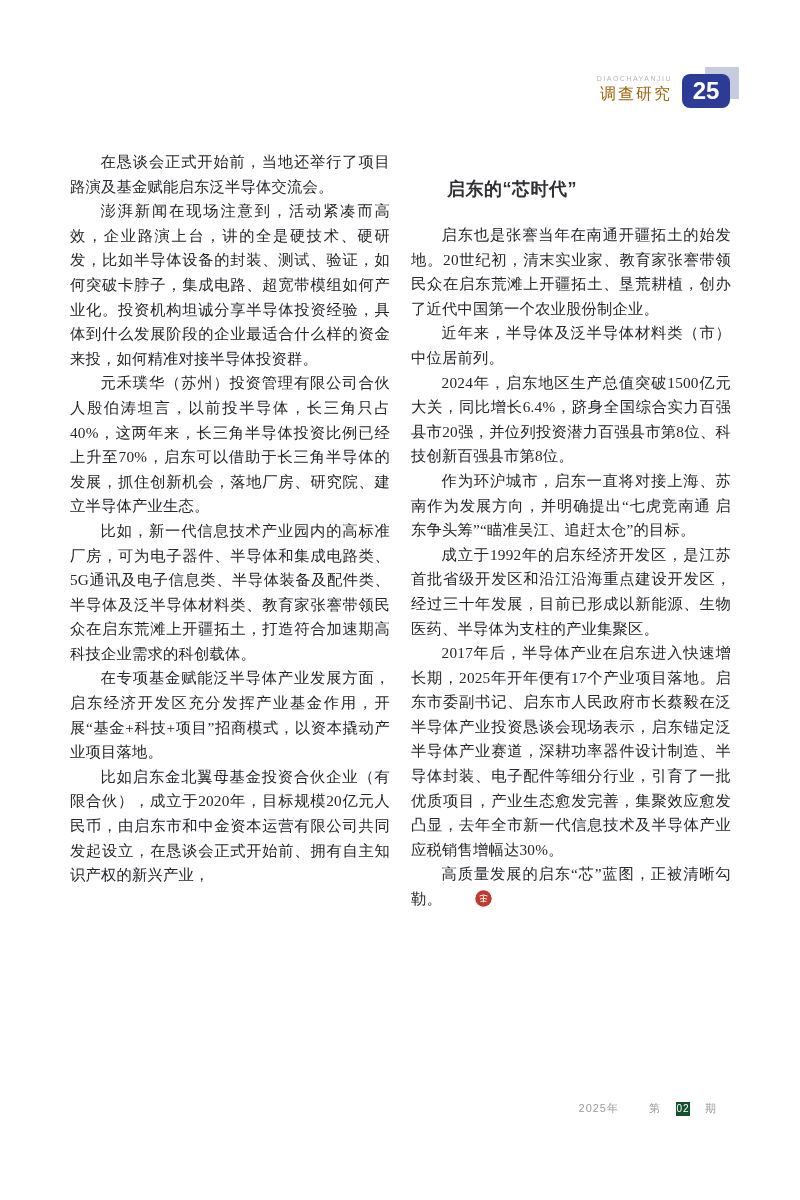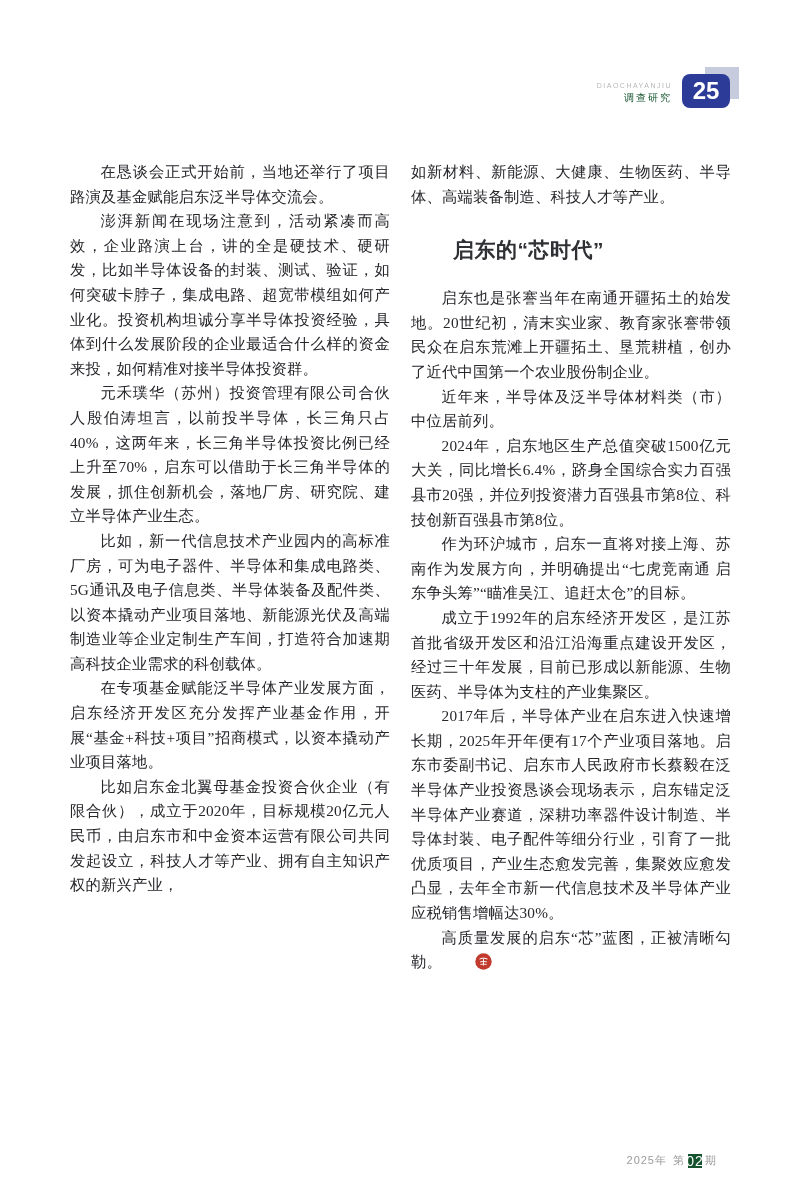--- a/index.html
+++ b/index.html
@@ -26,23 +26,23 @@
   .header-kicker {
     font-family: "Liberation Sans", sans-serif;
     font-size: 7px;
     letter-spacing: 1.5px;
     color: #b6b6ba;
     display: block;
     margin-bottom: 2px;
   }
   .header-section {
     font-family: "Liberation Sans", sans-serif;
-    font-size: 10px;
+    font-size: 16px;
     letter-spacing: 2px;
-    color: #14532d;
+    color: #a16207;
     display: block;
   }
   .pagenum-wrap { position: relative; width: 48px; height: 34px; }
   .pagenum-shadow {
     position: absolute;
     top: -7px; right: -9px;
     width: 34px; height: 32px;
     background: #bcc3d8;
     opacity: 0.85;
   }
@@ -58,68 +58,69 @@
     color: #ffffff;
     font-family: "Liberation Sans", sans-serif;
     font-size: 24px;
     font-weight: bold;
     line-height: 1;
   }
 
   
   .article {
     position: absolute;
-    left: 70px; top: 160px;
+    left: 70px; top: 150px;
     width: 662px;
     display: flex;
     gap: 21px;
   }
   .col { width: 320px; }
   .para {
     font-size: 15.3px;
     line-height: 24.6px;
     text-align: justify;
     text-indent: 2em;
     letter-spacing: 0.2px;
   }
   .para.no-indent { text-indent: 0; }
   .subhead {
-    font-size: 21px;
+    font-size: 18px;
     font-weight: bold;
     color: #2f3034;
     margin-top: 27px;
     margin-bottom: 22px;
     text-indent: 2em;
     font-family: "Liberation Sans", "DejaVu Sans", sans-serif;
     letter-spacing: 0.5px;
   }
   .seal {
     display: inline-block;
     width: 17px; height: 17px;
     vertical-align: -3px;
     margin-left: 2px;
   }
 
   
   .page-footer {
     position: absolute;
-    right: 83px; top: 1153px;
+    right: 83px; top: 1101px;
     display: flex; align-items: center;
     font-family: "Liberation Sans", sans-serif;
     font-size: 11px;
     color: #9b9b9f;
     letter-spacing: 1px;
+    gap: 12px;
   }
   .issue-box {
     display: inline-flex;
     align-items: center; justify-content: center;
     width: 14px; height: 14px;
     background: #14532d;
     color: #ffffff;
-    font-size: 14px;
+    font-size: 10px;
     margin: 0 3px;
   }
   .footer-sep { width: 6px; }
 </style>
 </head>
 <body>
 
 <div class="page-header">
   <div class="header-titles">
     <span class="header-kicker">DIAOCHAYANJIU</span>
@@ -132,27 +133,26 @@
     </div>
   </div>
 </div>
 
 <div class="article">
 
   <div class="col">
     <p class="para">在恳谈会正式开始前，当地还举行了项目路演及基金赋能启东泛半导体交流会。</p>
     <p class="para">澎湃新闻在现场注意到，活动紧凑而高效，企业路演上台，讲的全是硬技术、硬研发，比如半导体设备的封装、测试、验证，如何突破卡脖子，集成电路、超宽带模组如何产业化。投资机构坦诚分享半导体投资经验，具体到什么发展阶段的企业最适合什么样的资金来投，如何精准对接半导体投资群。</p>
     <p class="para">元禾璞华（苏州）投资管理有限公司合伙人殷伯涛坦言，以前投半导体，长三角只占40%，这两年来，长三角半导体投资比例已经上升至70%，启东可以借助于长三角半导体的发展，抓住创新机会，落地厂房、研究院、建立半导体产业生态。</p>
-    <p class="para">比如，新一代信息技术产业园内的高标准厂房，可为电子器件、半导体和集成电路类、5G通讯及电子信息类、半导体装备及配件类、以资本撬动产业项目落地、新能源光伏及高端制造业等企业定制生产车间，打造符合加速期高科技企业需求的科创载体。</p>
+    <p class="para">比如，新一代信息技术产业园内的高标准厂房，可为电子器件、半导体和集成电路类、5G通讯及电子信息类、半导体装备及配件类、半导体及泛半导体材料类、教育家张謇带领民众在启东荒滩上开疆拓土，打造符合加速期高科技企业需求的科创载体。</p>
     <p class="para">在专项基金赋能泛半导体产业发展方面，启东经济开发区充分发挥产业基金作用，开展“基金+科技+项目”招商模式，以资本撬动产业项目落地。</p>
-    <p class="para">比如启东金北翼母基金投资合伙企业（有限合伙），成立于2020年，目标规模20亿元人民币，由启东市和中金资本运营有限公司共同发起设立，科技人才等产业、拥有自主知识产权的新兴产业，</p>
+    <p class="para">比如启东金北翼母基金投资合伙企业（有限合伙），成立于2020年，目标规模20亿元人民币，由启东市和中金资本运营有限公司共同发起设立，在恳谈会正式开始前、拥有自主知识产权的新兴产业，</p>
   </div>
 
   <div class="col">
-    <p class="para no-indent">如新材料、新能源、大健康、生物医药、半导体、高端装备制造、科技人才等产业。</p>
 
     <h3 class="subhead">启东的“芯时代”</h3>
 
     <p class="para">启东也是张謇当年在南通开疆拓土的始发地。20世纪初，清末实业家、教育家张謇带领民众在启东荒滩上开疆拓土、垦荒耕植，创办了近代中国第一个农业股份制企业。</p>
     <p class="para">近年来，半导体及泛半导体材料类（市）中位居前列。</p>
     <p class="para">2024年，启东地区生产总值突破1500亿元大关，同比增长6.4%，跻身全国综合实力百强县市20强，并位列投资潜力百强县市第8位、科技创新百强县市第8位。</p>
     <p class="para">作为环沪城市，启东一直将对接上海、苏南作为发展方向，并明确提出“七虎竞南通 启东争头筹”“瞄准吴江、追赶太仓”的目标。</p>
     <p class="para">成立于1992年的启东经济开发区，是江苏首批省级开发区和沿江沿海重点建设开发区，经过三十年发展，目前已形成以新能源、生物医药、半导体为支柱的产业集聚区。</p>
     <p class="para">2017年后，半导体产业在启东进入快速增长期，2025年开年便有17个产业项目落地。启东市委副书记、启东市人民政府市长蔡毅在泛半导体产业投资恳谈会现场表示，启东锚定泛半导体产业赛道，深耕功率器件设计制造、半导体封装、电子配件等细分行业，引育了一批优质项目，产业生态愈发完善，集聚效应愈发凸显，去年全市新一代信息技术及半导体产业应税销售增幅达30%。</p>
 

